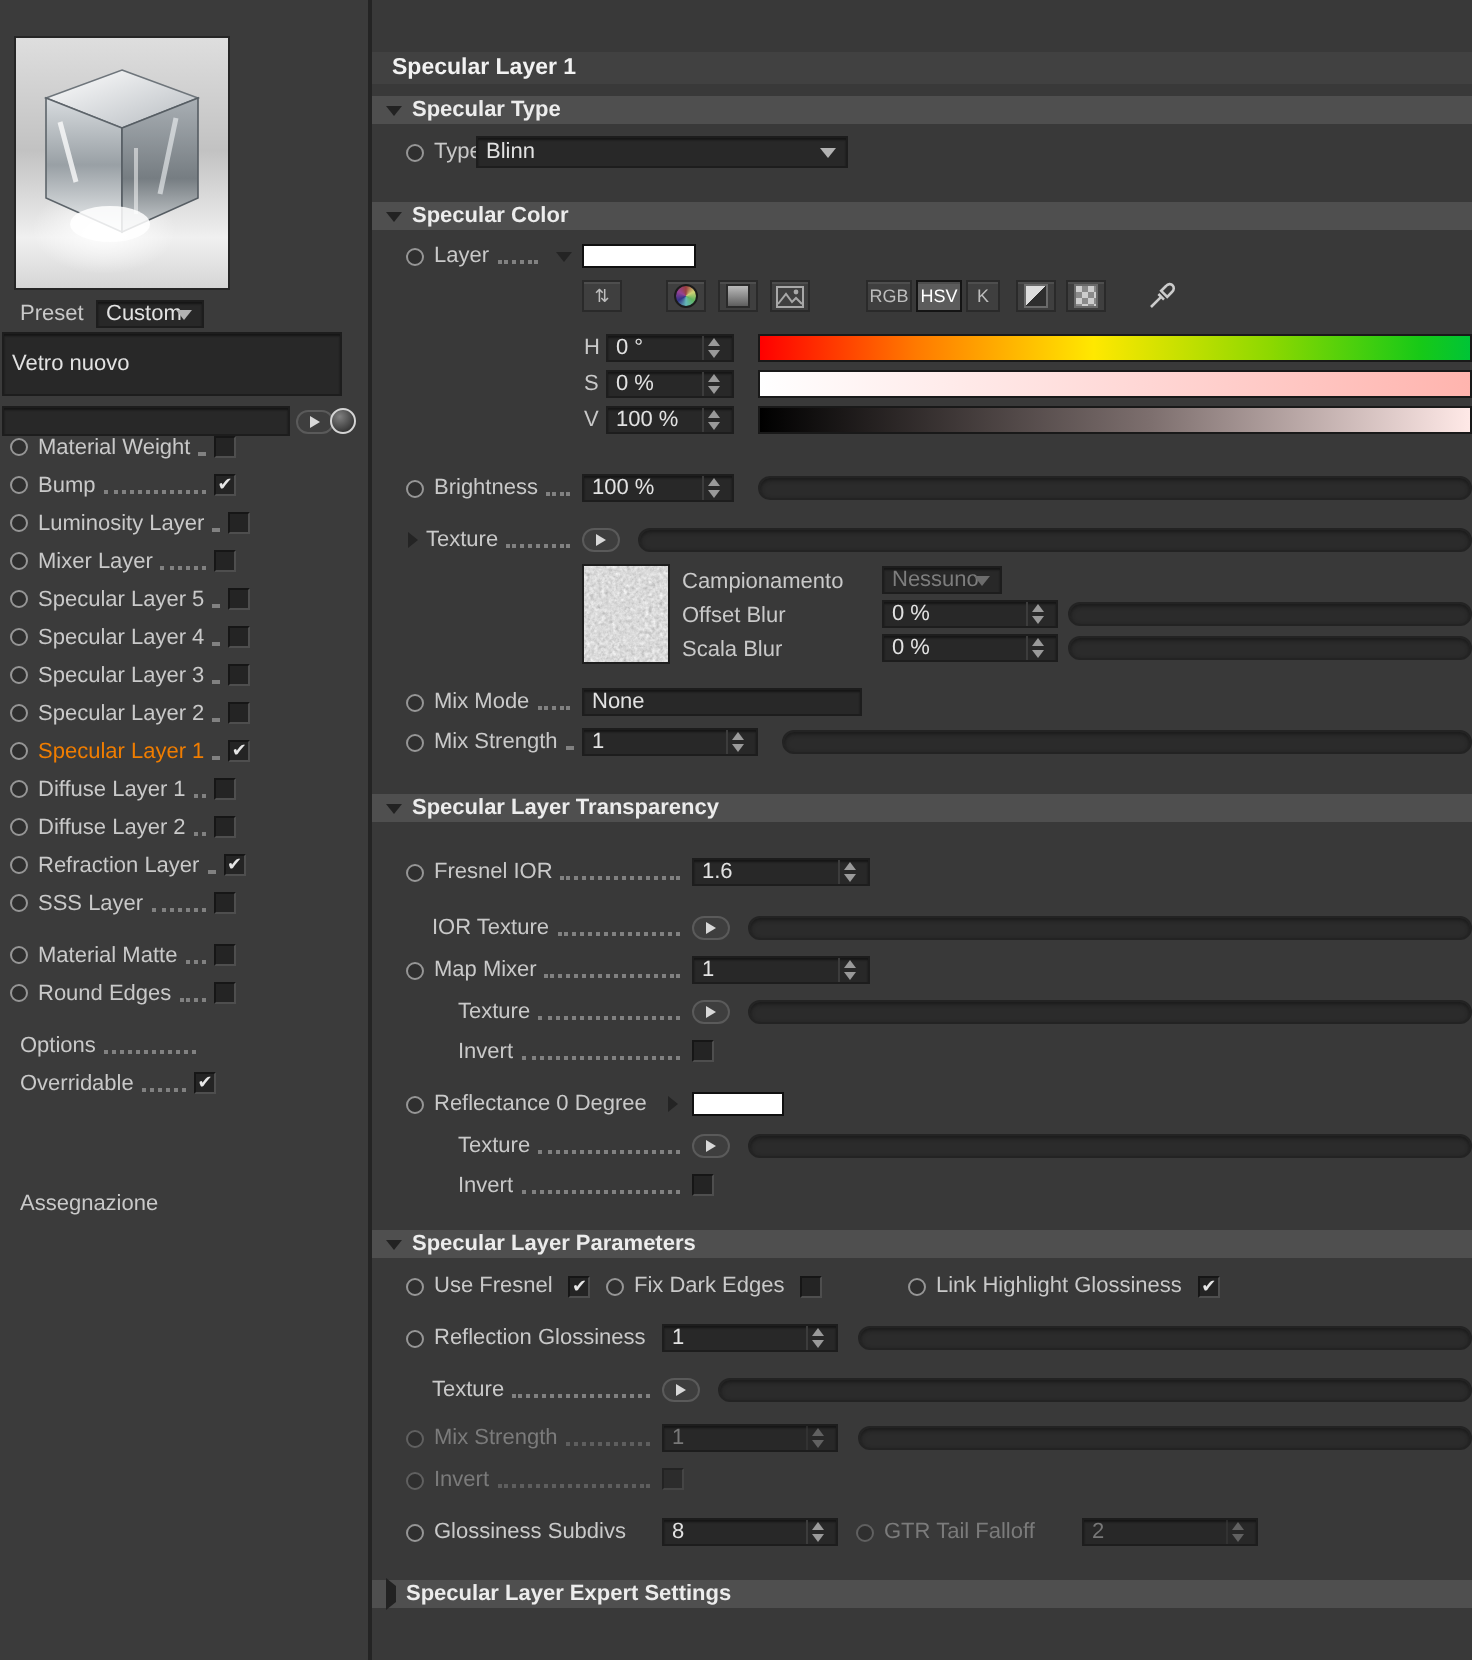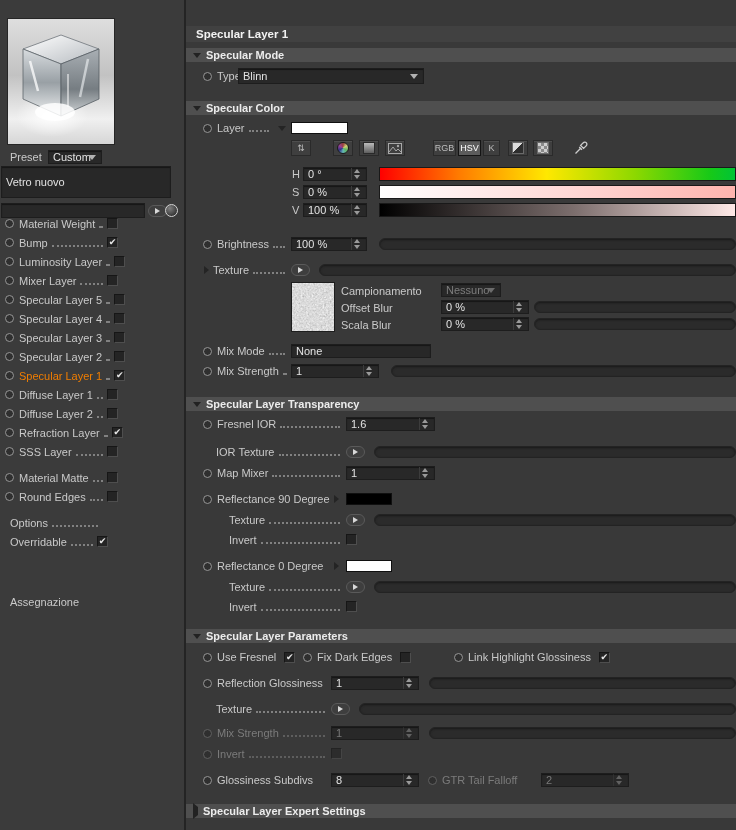--- a/index.html
+++ b/index.html
@@ -232,21 +232,21 @@
 
   <div class="abs" style="left:10px;top:596px">Assegnazione</div>
 </div>
 
 <div class="mainpanel">
 
   <div class="ttl">Specular Layer 1</div>
 
   <div class="sech" style="margin-top:6px">
       <span class="tri"></span>
-      <span>Specular Mode</span>
+      <span>Specular Type</span>
     </div>
 
   <div class="r" style="height:18px;margin-top:5px">
     <div class="lg" style="left:17px">
         <span class="dot"></span>
         <span class="lb">Type</span>
       </div>
     <div class="fld drop" style="left:52px;width:186px;height:16px">Blinn</div>
   </div>
 
@@ -408,21 +408,21 @@
         <span class="arr"></span>
       </div>
     <div class="tk" style="left:205px;right:0"></div>
   </div>
 
   <div class="sech" style="margin-top:18px">
       <span class="tri"></span>
       <span>Specular Layer Transparency</span>
     </div>
 
-  <div class="r" style="margin-top:5px">
+  <div class="r" style="margin-top:17px">
     <div class="lg" style="left:17px;width:141px">
         <span class="dot"></span>
         <span class="lb">Fresnel IOR</span>
         <span class="ld"></span>
       </div>
     <div class="fld" style="left:160px;width:89px">
         <span class="v">1.6</span>
         <span class="arr"></span>
       </div>
   </div>
@@ -441,28 +441,20 @@
         <span class="dot"></span>
         <span class="lb">Map Mixer</span>
         <span class="ld"></span>
       </div>
     <div class="fld" style="left:160px;width:89px">
         <span class="v">1</span>
         <span class="arr"></span>
       </div>
   </div>
 
-  <div class="r" style="margin-top:10px">
-    <div class="lg" style="left:17px">
-        <span class="dot"></span>
-        <span class="lb">Reflectance 90 Degree</span>
-      </div>
-    <span class="xtri abs" style="left:148px;top:4px"></span>
-    <div class="sw" style="left:160px;width:46px;background:#000000"></div>
-  </div>
   <div class="r" style="margin-top:5px">
     <div class="lg" style="left:43px;width:115px">
         <span class="plainlb">Texture</span>
         <span class="ld"></span>
       </div>
     <span class="pb" style="left:160px"></span>
     <div class="tk" style="left:188px;right:0"></div>
   </div>
   <div class="r" style="margin-top:4px">
     <div class="lg" style="left:43px;width:115px">

